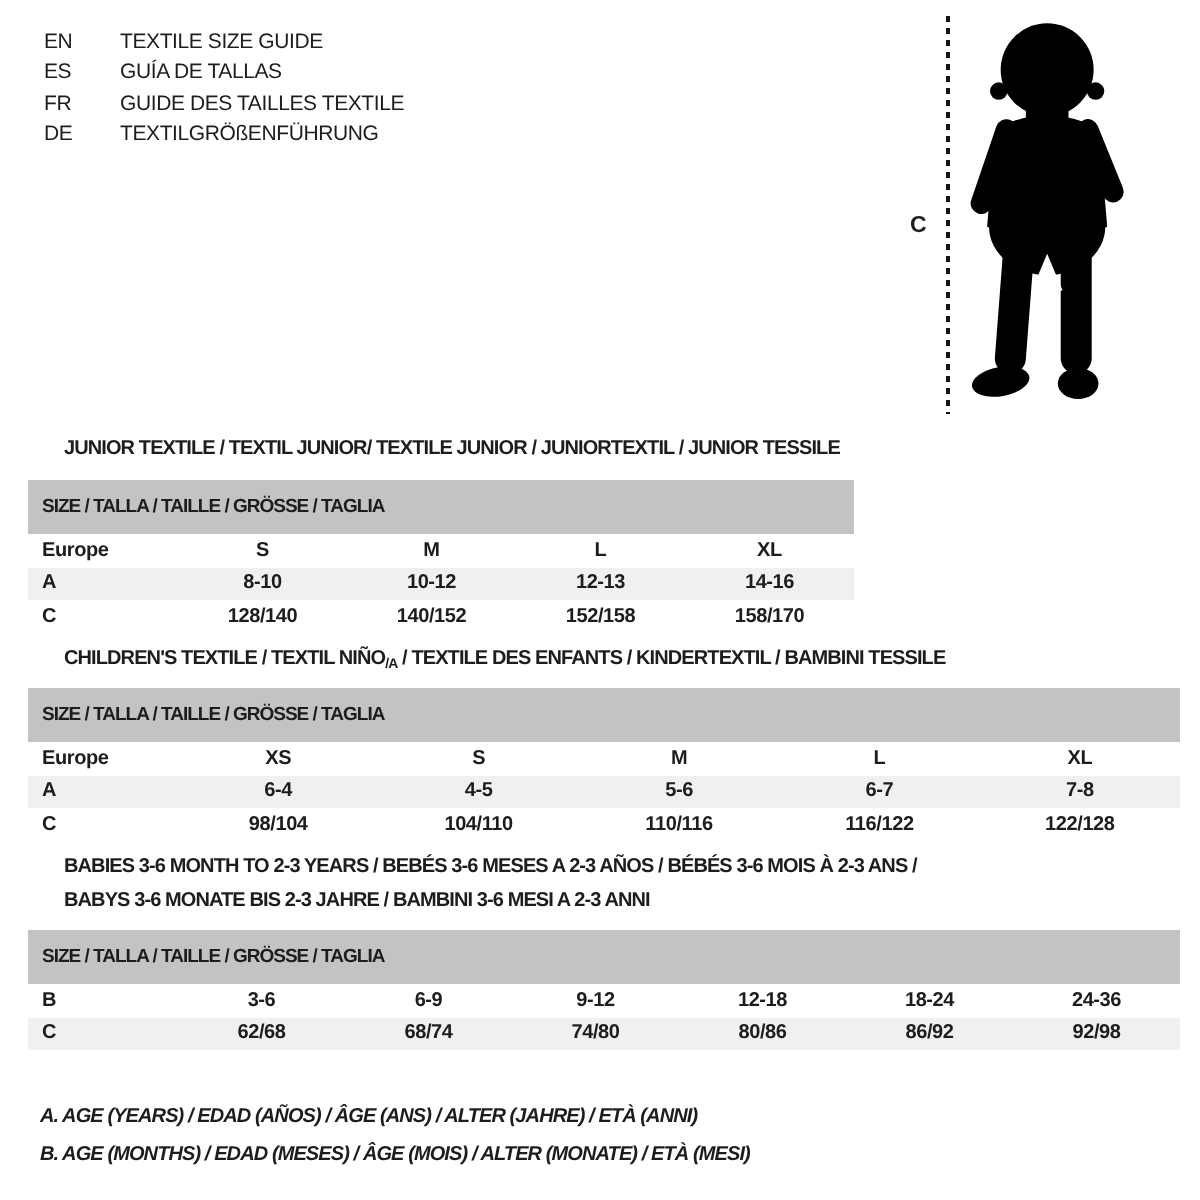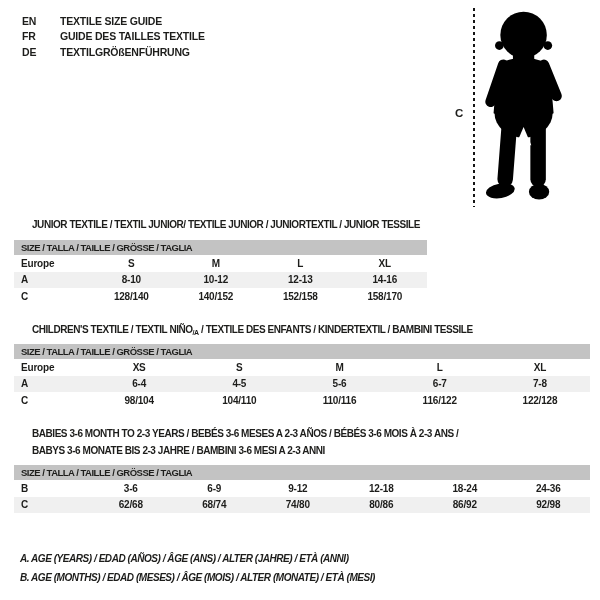--- a/index.html
+++ b/index.html
@@ -7,21 +7,21 @@
   body {
     font-family:"Liberation Sans", sans-serif;
     color:#1d1d1b;
     position:relative;
     overflow:hidden;
   }
 
   
   .lang-block { position:absolute; left:22px; top:13px; }
   .lang-row { display:flex; height:15.5px; align-items:center;
-              font-weight:bold; font-size:10.5px; letter-spacing:-0.2px; }
+              font-weight:normal; font-size:10.5px; letter-spacing:-0.2px; }
   .lang-code { width:38px; }
   .lang-title { white-space:nowrap; }
 
   
   .measure-line {
     position:absolute; left:473px; top:8px; width:2px; height:199px;
     background:repeating-linear-gradient(to bottom, #151515 0 3px, transparent 3px 6px);
   }
   .measure-label {
     position:absolute; left:455px; top:107px;
@@ -33,21 +33,21 @@
   .sec-title {
     position:absolute; left:20px;
     font-weight:bold; font-size:10px; letter-spacing:-0.45px;
     white-space:nowrap; line-height:17px;margin-left:12px;
   }
   .sub { font-size:7px; vertical-align:-2px; }
 
   
   .size-table { position:absolute; left:14px; }
   .bar {
-    height:15px; display:flex; align-items:center; padding-left:7px;
+    height:27px; display:flex; align-items:center; padding-left:7px;
     font-weight:bold; font-size:9.5px; letter-spacing:-0.5px;
     white-space:nowrap;
   }
   .t-row { display:flex; height:16.5px; align-items:center;
            font-size:10px; letter-spacing:-0.2px;font-weight:bold; }
   .t-label { width:75px; padding-left:7px; }
   .t-cell { flex:1; text-align:center; }
 
   
   .legend { position:absolute; left:20px; top:550px;font-style:italic; }
@@ -58,20 +58,24 @@
 </style>
 </head>
 <body>
 
 <div>
 
   <div class="lang-block">
     <div class="lang-row">
       <span class="lang-code">EN</span>
       <span class="lang-title">TEXTILE SIZE GUIDE</span>
+    </div>
+    <div class="lang-row">
+      <span class="lang-code">ES</span>
+      <span class="lang-title">GUÍA DE TALLAS</span>
     </div>
     <div class="lang-row">
       <span class="lang-code">FR</span>
       <span class="lang-title">GUIDE DES TAILLES TEXTILE</span>
     </div>
     <div class="lang-row">
       <span class="lang-code">DE</span>
       <span class="lang-title">TEXTILGRÖßENFÜHRUNG</span>
     </div>
   </div>

